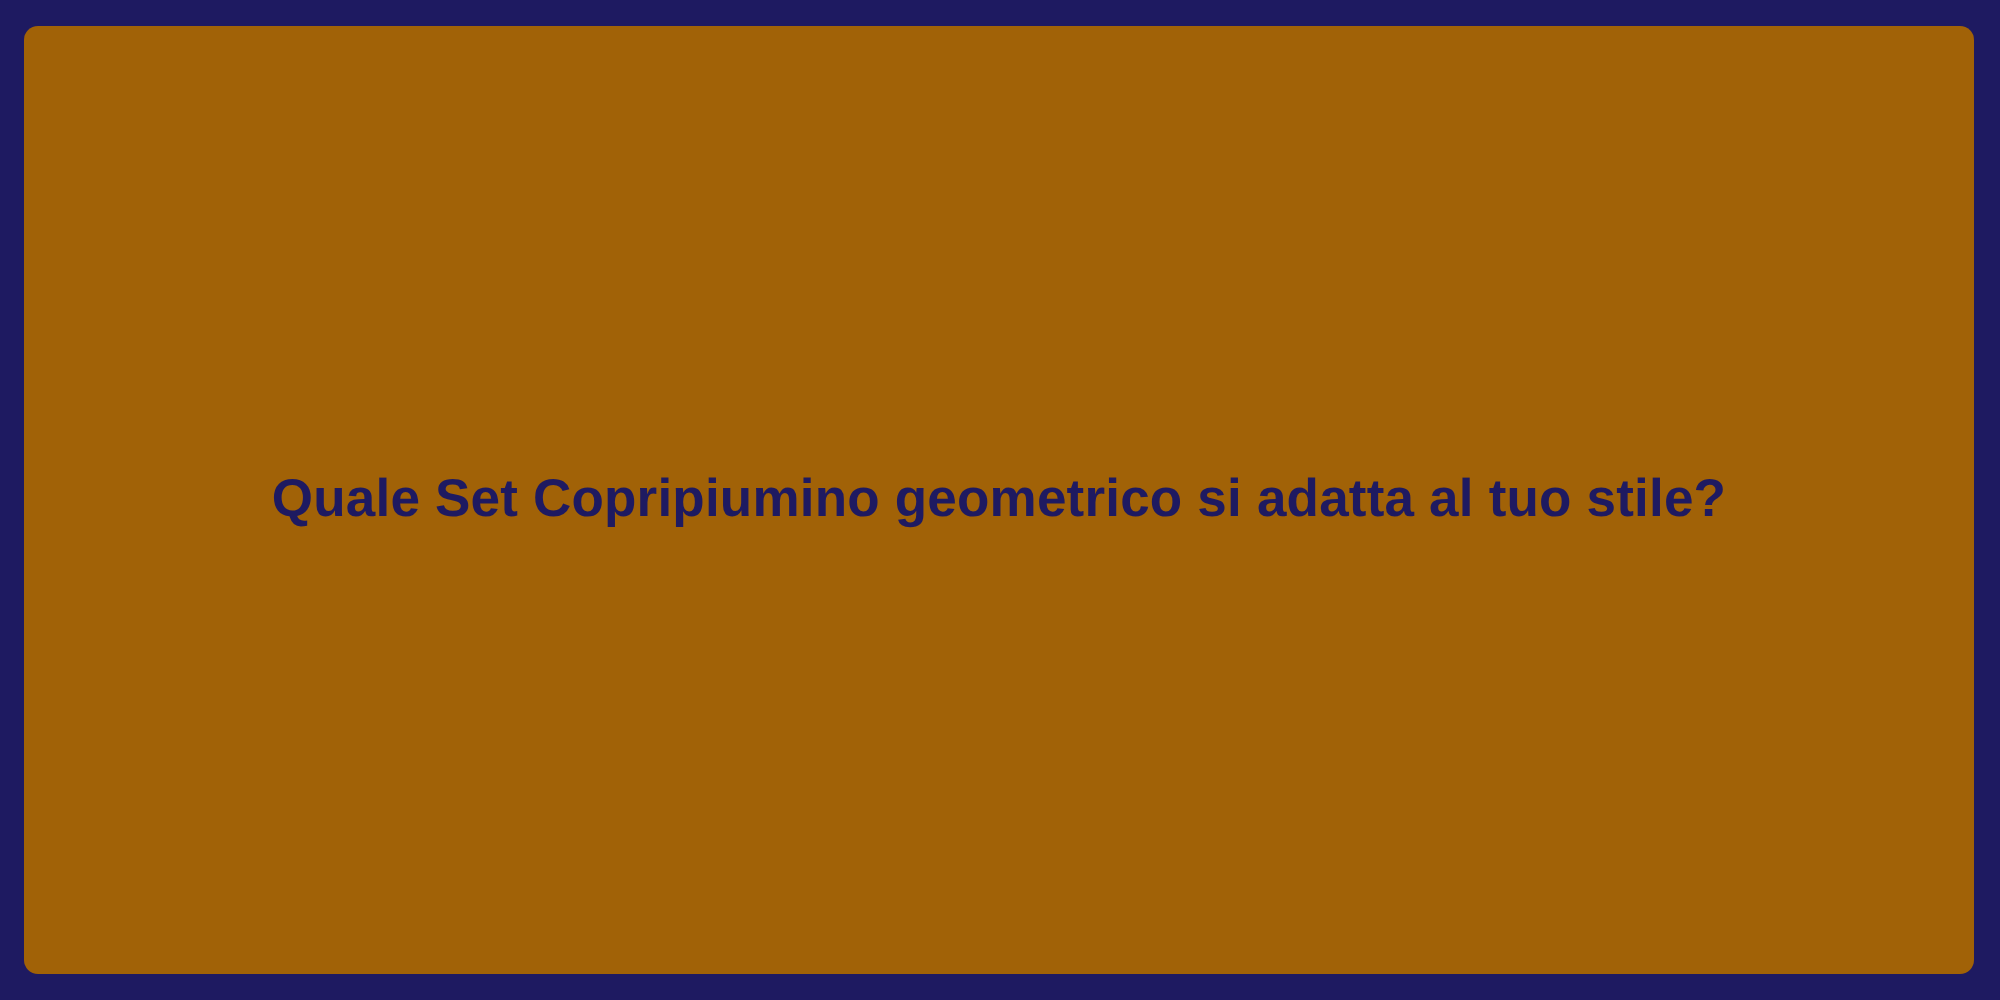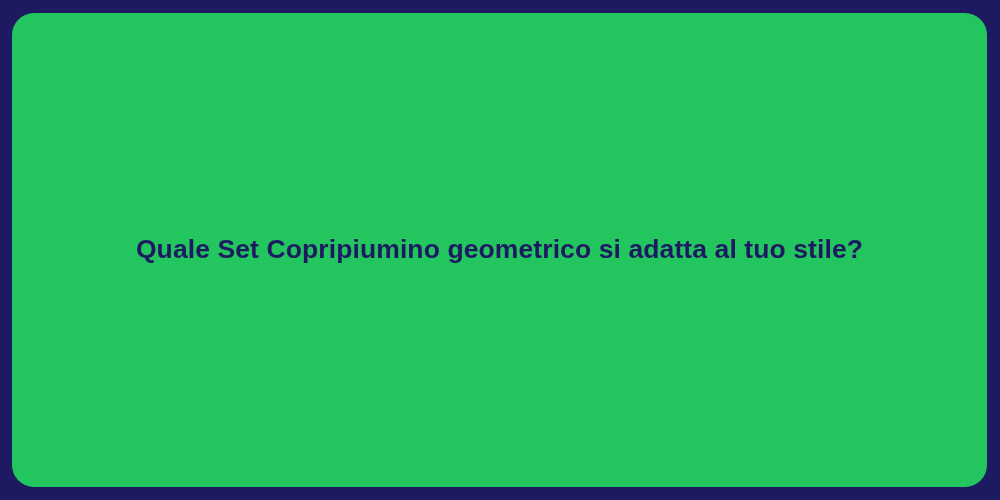--- a/index.html
+++ b/index.html
@@ -19,22 +19,22 @@
     width: 1000px;
     height: 500px;
     background: #1e1a61;
     padding: 13px 13px 13px 12px;
   }
 
   #content-panel {
     box-sizing: border-box;
     width: 100%;
     height: 100%;
-    background: #22c55e;
-    border-radius: 22px;
+    background: #a16207;
+    border-radius: 7px;
     display: flex;
     align-items: center;
     justify-content: center;
     text-align: center;
   }
 
   #headline {
     margin: 0;
     padding: 0 40px;
     font-family: "Liberation Sans", sans-serif;

